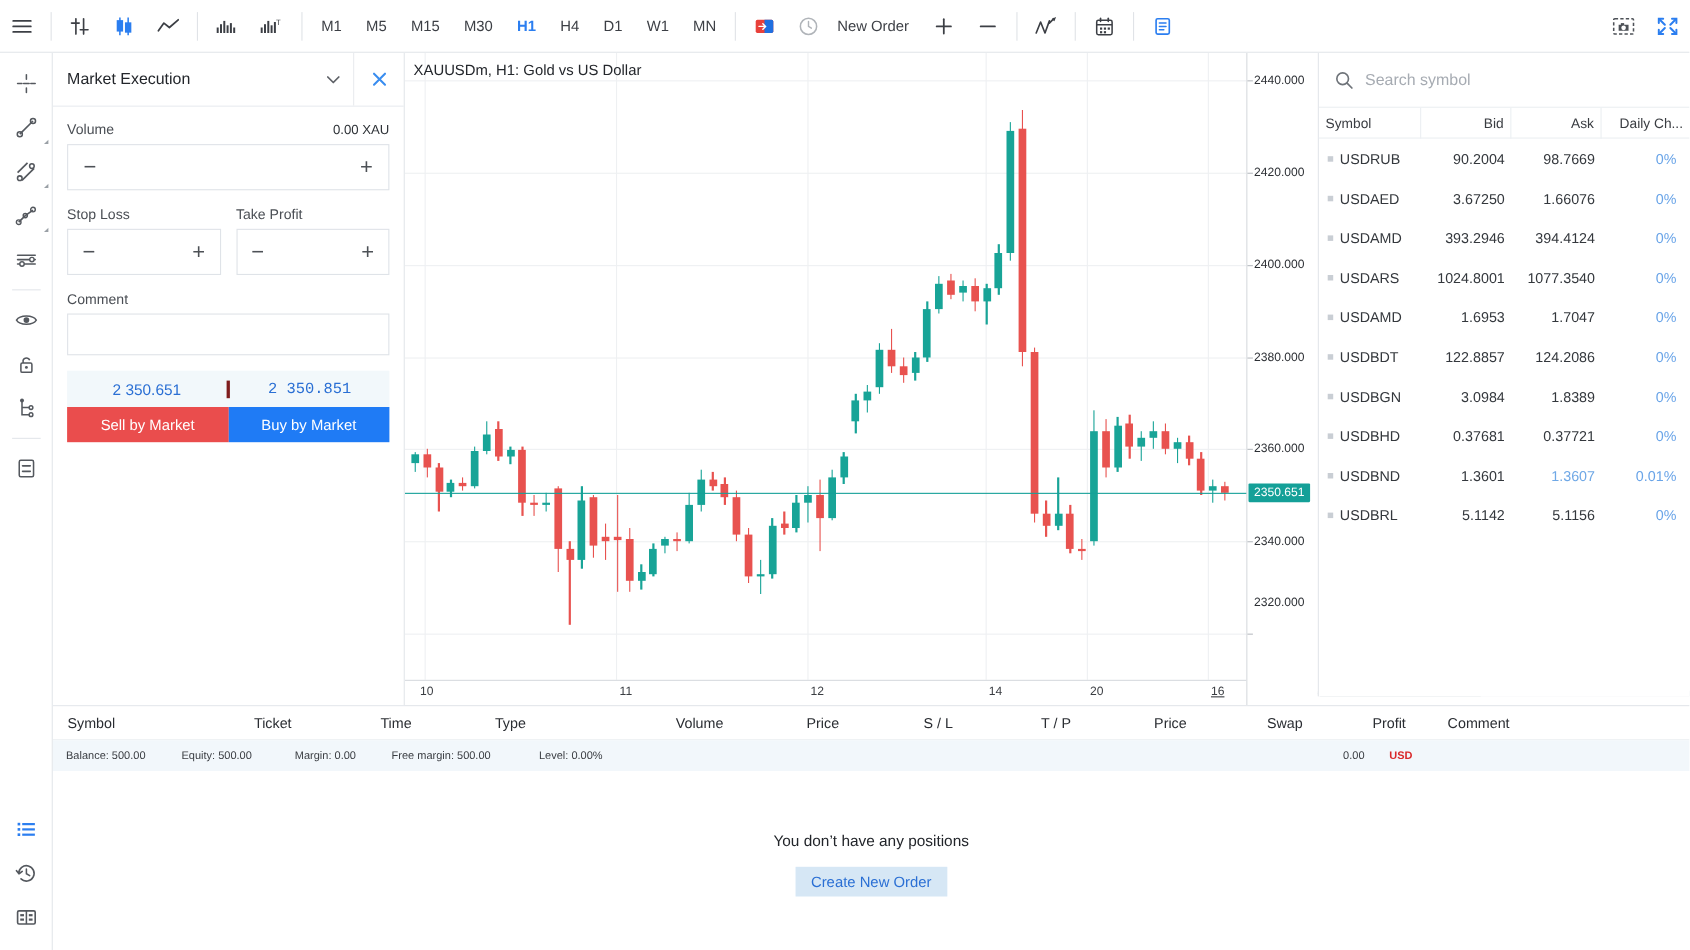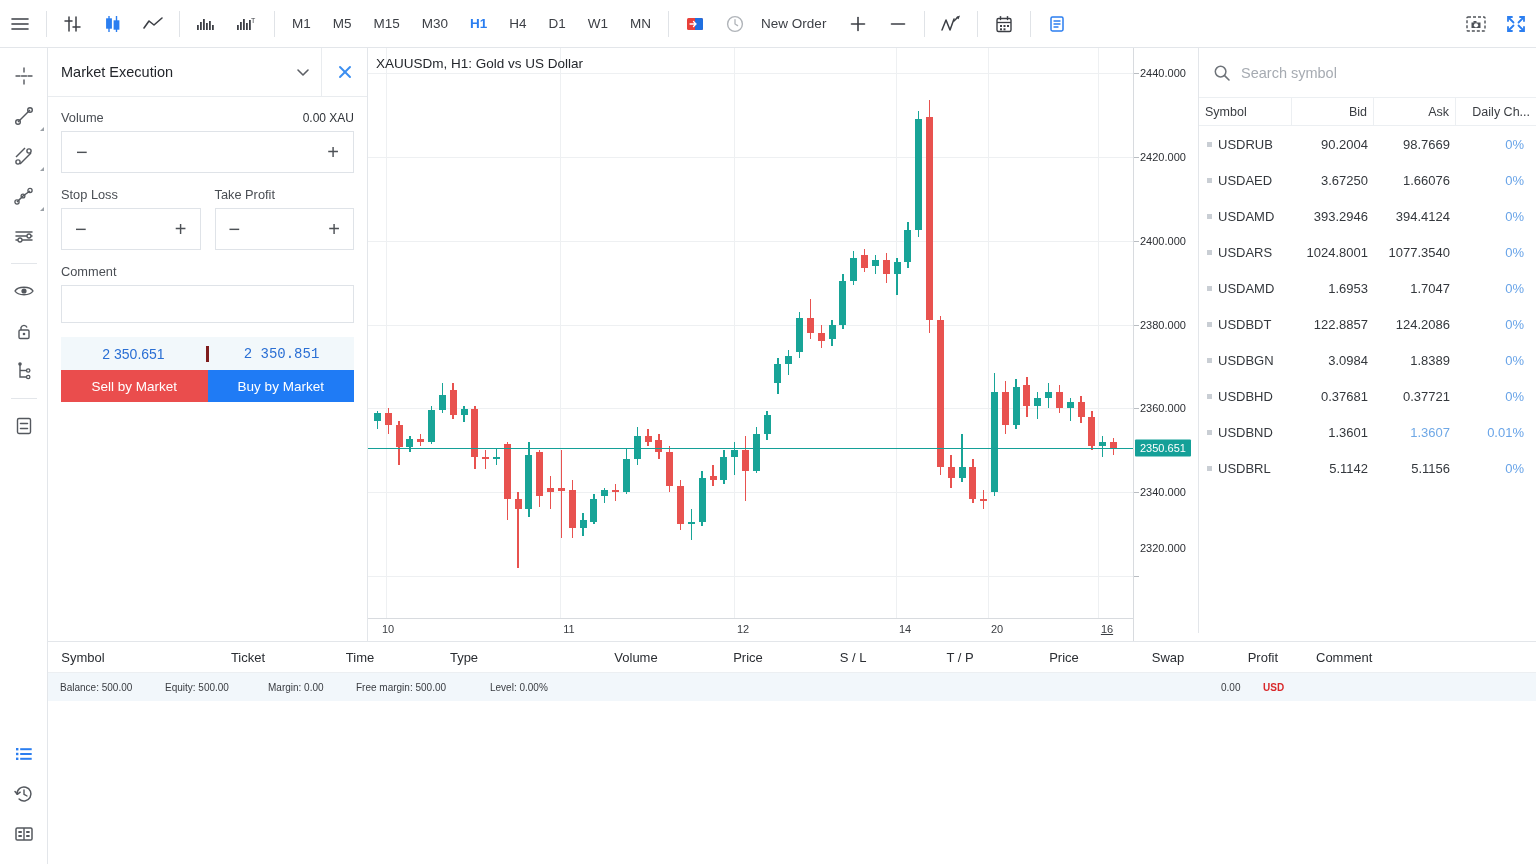--- a/index.html
+++ b/index.html
@@ -858,14 +858,18 @@
   <div class="status-bar">
     <span class="sb-item" style="left:12px">Balance: 500.00</span>
     <span class="sb-item" style="left:117px">Equity: 500.00</span>
     <span class="sb-item" style="left:220px">Margin: 0.00</span>
     <span class="sb-item" style="left:308px">Free margin: 500.00</span>
     <span class="sb-item" style="left:442px">Level: 0.00%</span>
     <span class="sb-item" style="left:1173px">0.00</span>
     <span class="sb-item" style="left:1215px; color:#d9292b; font-weight:600;">USD</span>
   </div>
 
+  <div class="empty-zone">
+    <div class="empty-msg">You don’t have any positions</div>
+    <div class="empty-btn">Create New Order</div>
+  </div>
 
 </div>
 
 </body></html>

